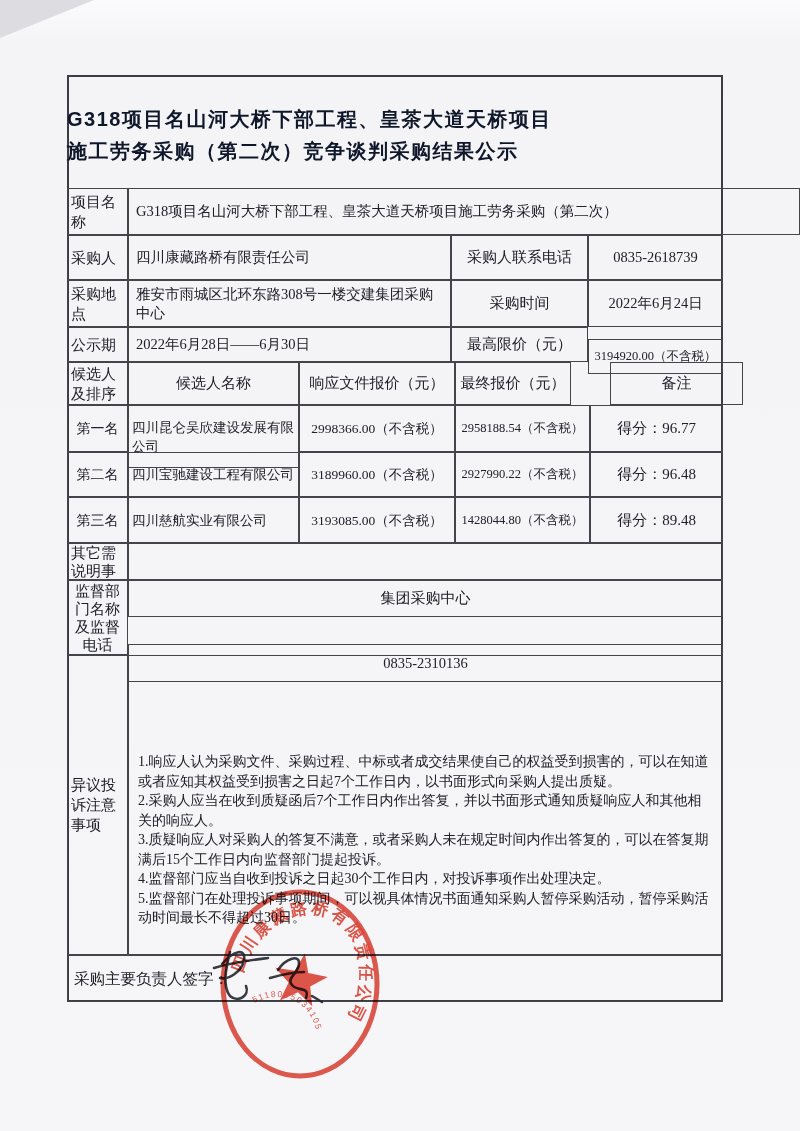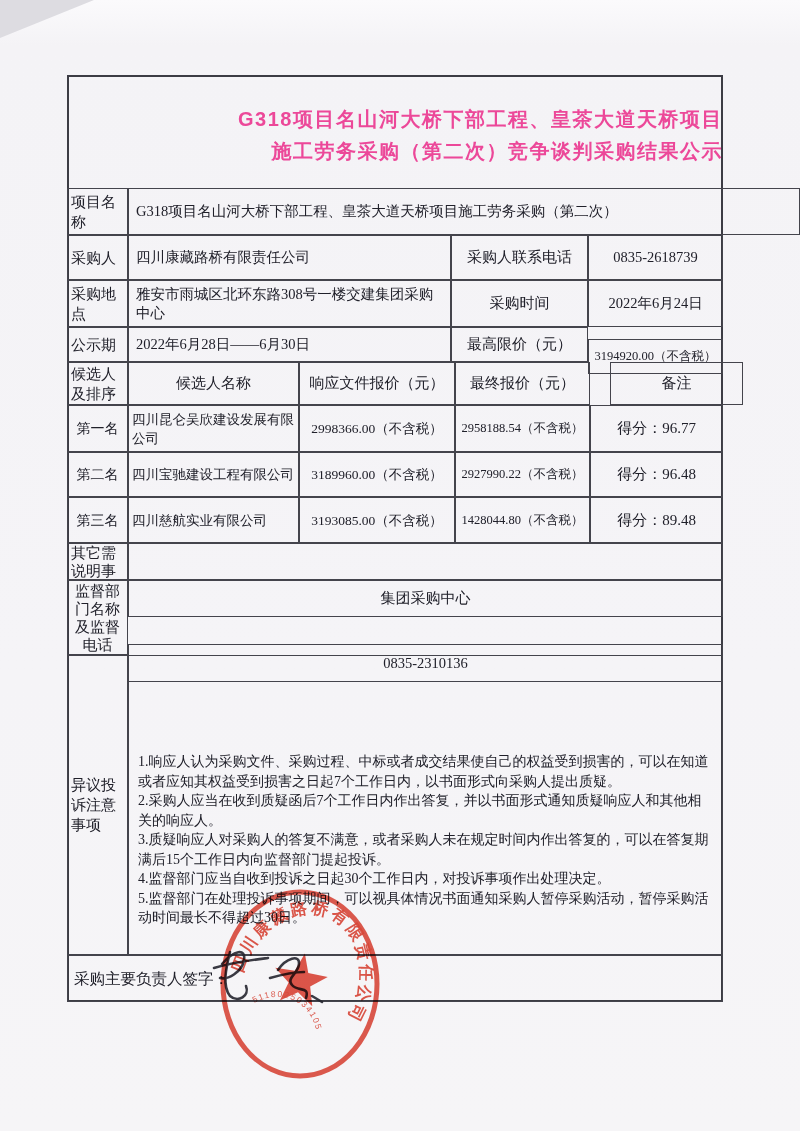--- a/index.html
+++ b/index.html
@@ -14,22 +14,22 @@
     position:absolute;left:0;top:0;width:300px;height:42px;
     background:#dddce1;
     clip-path:polygon(0 0,94px 0,0 38px);
   }
   .doc-box{
     position:absolute;left:67px;top:75px;width:656px;height:927px;
     border:2px solid #3c3c44;box-sizing:border-box;background:transparent;
   }
   .title{
     position:absolute;left:67px;top:103px;width:656px;
-    text-align:right;font-weight:bold;font-size:20px;line-height:32px;
-    letter-spacing:1.5px;color:#ec4899;
+    text-align:left;font-weight:bold;font-size:20px;line-height:32px;
+    letter-spacing:1.5px;color:#0f172a;
     font-family:"Liberation Sans","DejaVu Sans",sans-serif;
   }
   .cell{
     position:absolute;box-sizing:border-box;border:1px solid #44444c;
     display:flex;align-items:center;font-size:14.5px;line-height:19px;
     overflow:hidden;
   }
   .lbl{font-size:15px;padding:8px 3px;justify-content:flex-start;text-align:left;line-height:20px;}
   .lblc{font-size:15px;justify-content:center;text-align:center;line-height:18px;padding:1px 2px;}
   .val{padding:2px 7px;justify-content:flex-start;text-align:left;}
@@ -68,25 +68,25 @@
 <div class="cell cen" style="left:588px;top:280px;width:135px;height:47px;">2022年6月24日</div>
 
 <div class="cell lbl" style="left:67px;top:327px;width:61px;height:35px;">公示期</div>
 <div class="cell val" style="left:128px;top:327px;width:323px;height:35px;">2022年6月28日——6月30日</div>
 <div class="cell hdr" style="left:451px;top:327px;width:137px;height:35px;">最高限价（元）</div>
 <div class="cell cen num" style="left:588px;top:327px;width:135px;height:35px;font-size:12.5px;margin-top:12px;">3194920.00（不含税）</div>
 
 <div class="cell lbl" style="left:67px;top:362px;width:61px;height:43px;">候选人及排序</div>
 <div class="cell hdr" style="left:128px;top:362px;width:171px;height:43px;">候选人名称</div>
 <div class="cell hdr" style="left:299px;top:362px;width:156px;height:43px;">响应文件报价（元）</div>
-<div class="cell hdr" style="left:455px;top:362px;width:135px;height:43px;">最终报价（元）</div>
+<div class="cell hdr" style="left:455px;top:362px;width:116px;height:43px;">最终报价（元）</div>
 <div class="cell hdr" style="left:610px;top:362px;width:133px;height:43px;">备注</div>
 
 <div class="cell cen" style="left:67px;top:405px;width:61px;height:47px;font-size:14px;">第一名</div>
-<div class="cell val" style="left:128px;top:405px;width:171px;height:47px;font-size:13.5px;padding:2px 3px;">四川昆仑吴欣建设发展有限公司</div>
+<div class="cell val" style="left:128px;top:405px;width:171px;height:63px;font-size:13.5px;padding:2px 3px;">四川昆仑吴欣建设发展有限公司</div>
 <div class="cell cen num" style="left:299px;top:405px;width:156px;height:47px;">2998366.00（不含税）</div>
 <div class="cell cen num" style="left:455px;top:405px;width:135px;height:47px;font-size:12.5px;">2958188.54（不含税）</div>
 <div class="cell cen" style="left:590px;top:405px;width:133px;height:47px;font-size:15px;">得分：96.77</div>
 
 <div class="cell cen" style="left:67px;top:452px;width:61px;height:45px;font-size:14px;">第二名</div>
 <div class="cell val" style="left:128px;top:452px;width:171px;height:45px;font-size:13.5px;padding:2px 3px;">四川宝驰建设工程有限公司</div>
 <div class="cell cen num" style="left:299px;top:452px;width:156px;height:45px;">3189960.00（不含税）</div>
 <div class="cell cen num" style="left:455px;top:452px;width:135px;height:45px;font-size:12.5px;">2927990.22（不含税）</div>
 <div class="cell cen" style="left:590px;top:452px;width:133px;height:45px;font-size:15px;">得分：96.48</div>
 

